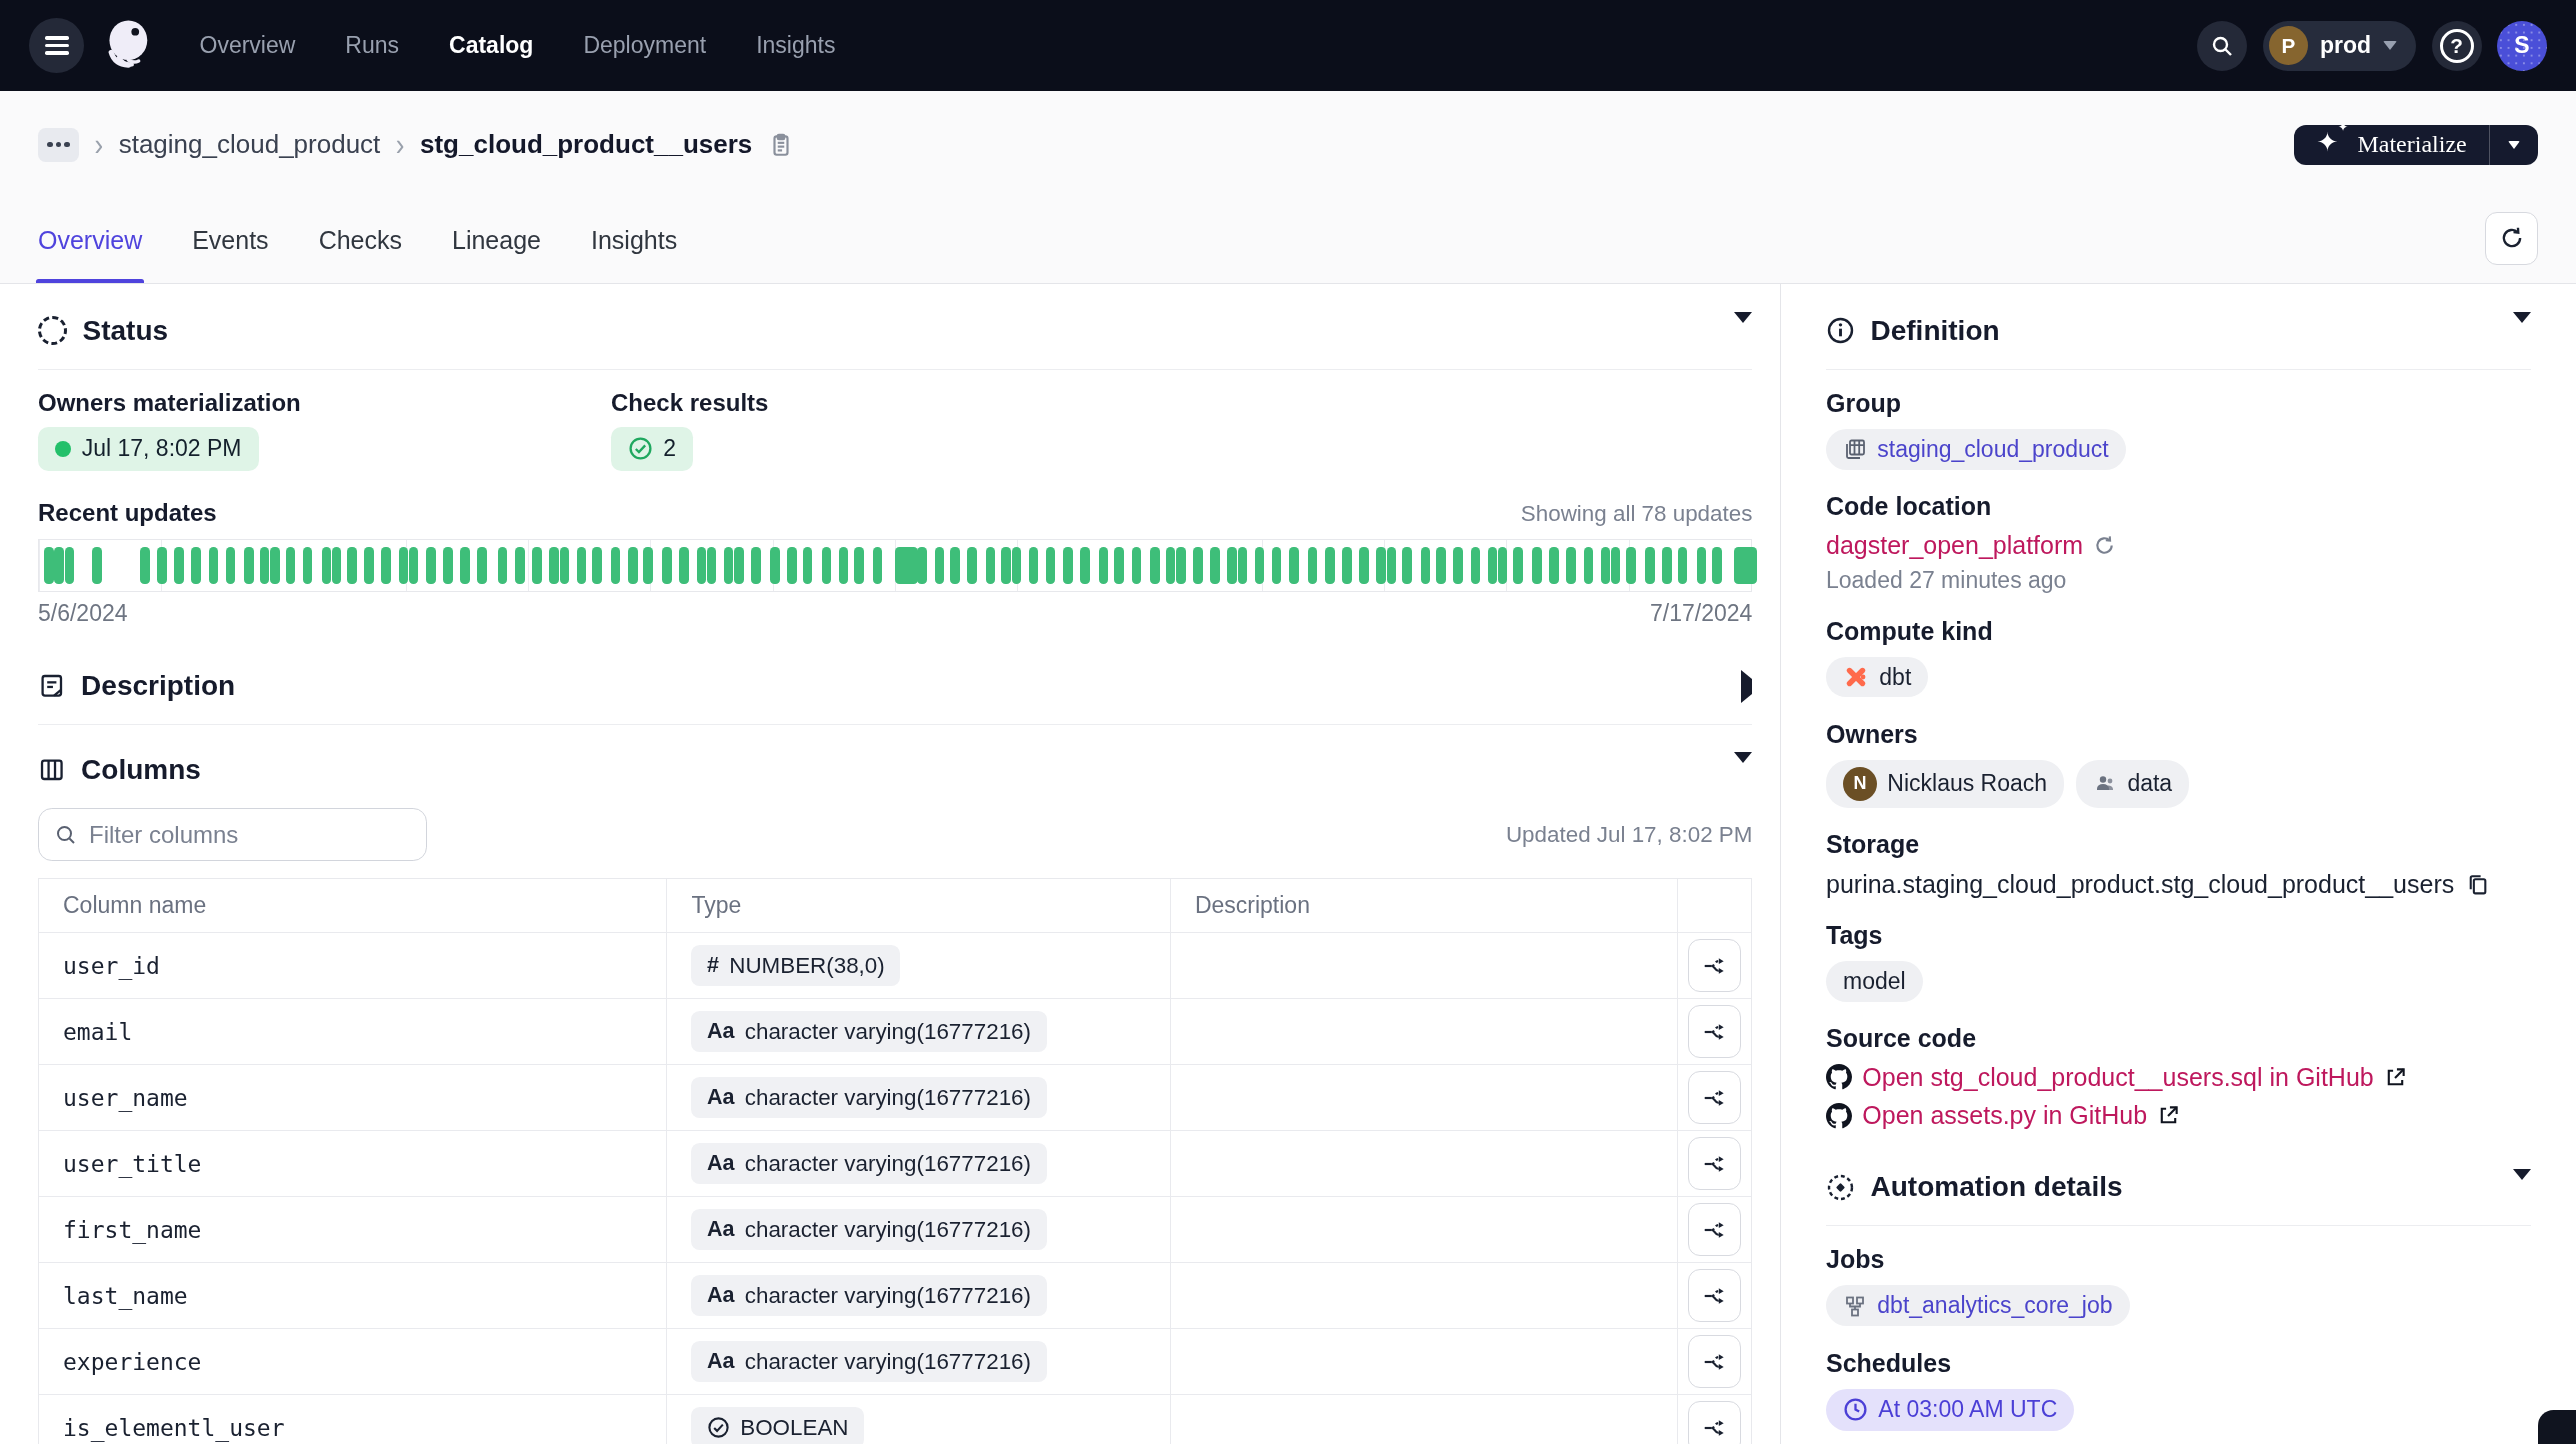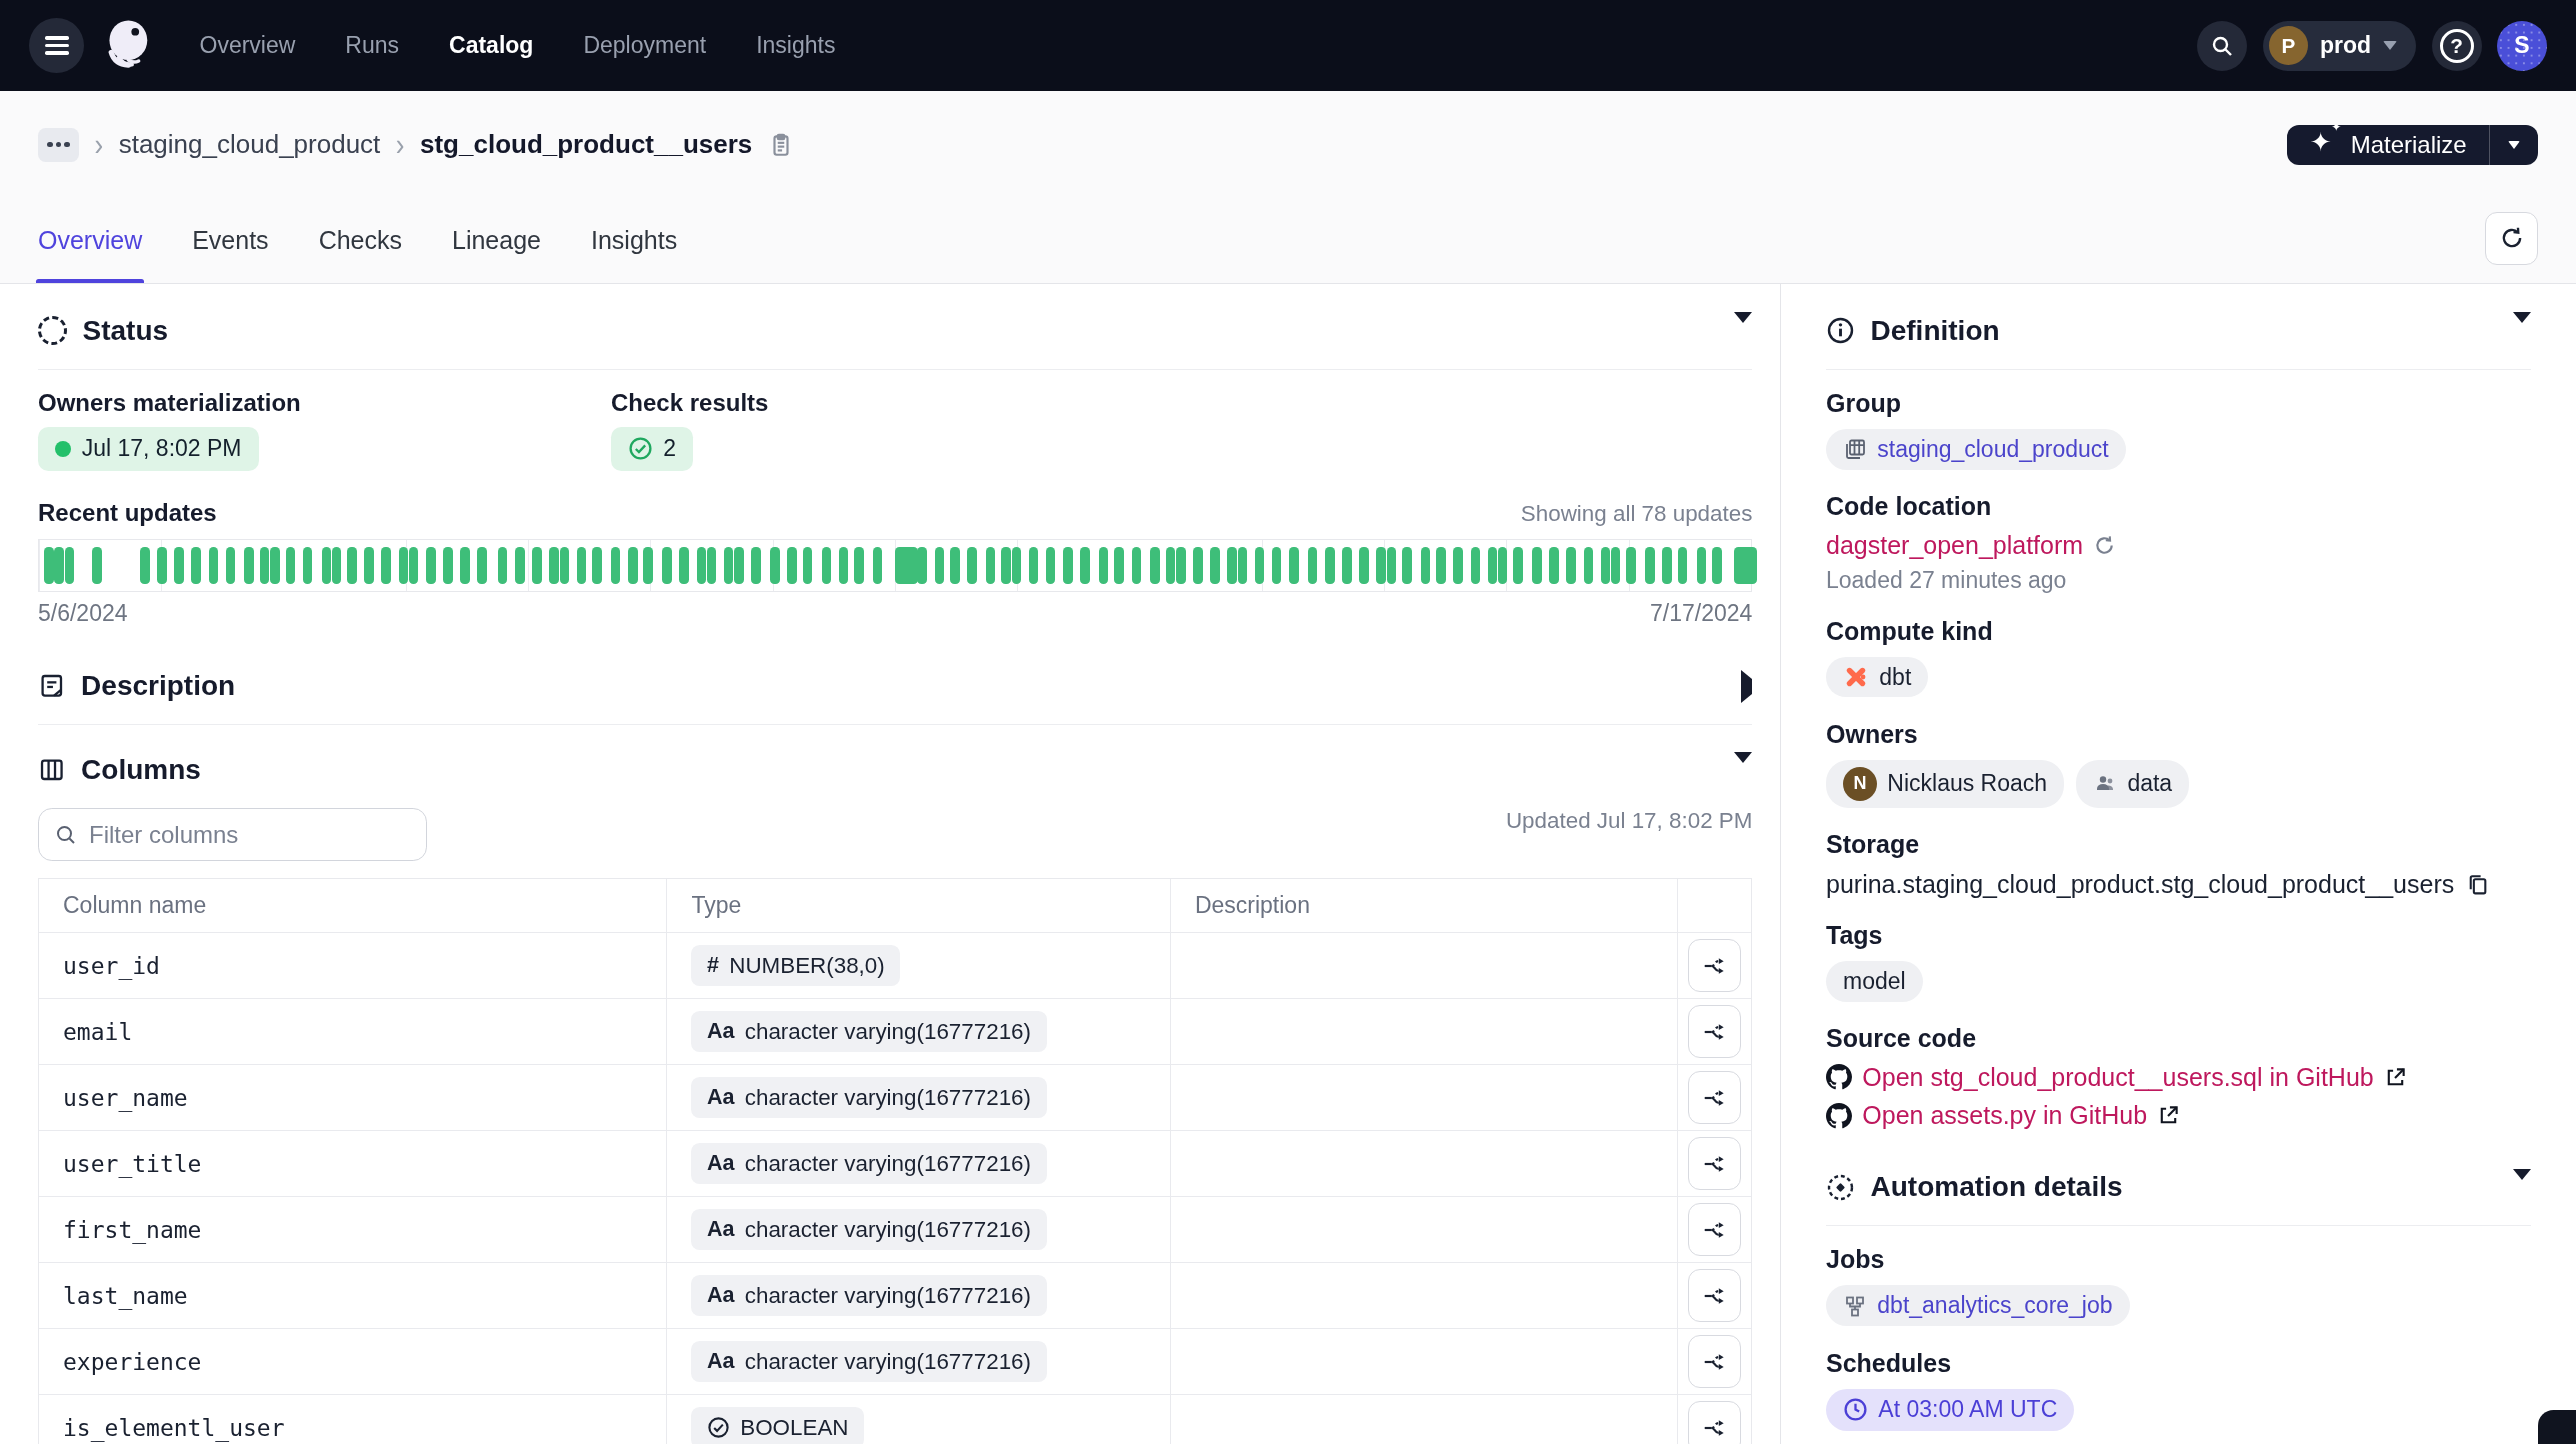--- a/index.html
+++ b/index.html
@@ -27,21 +27,21 @@
   .help-ring { width:34px; height:34px; border:3px solid #fff; border-radius:50%; color:#fff; font-size:20.7px; font-weight:700; display:flex; align-items:center; justify-content:center; }
 
   
   .subheader { height:107px; background:#FAFAFB; display:flex; align-items:center; padding:0 38px; }
   .crumbs { display:flex; align-items:center; gap:15.5px; }
   .morebtn { width:41px; height:34px; border-radius:7.7px; background:#E8EAEF; display:flex; align-items:center; justify-content:center; gap:3.4px; cursor:pointer; }
   .morebtn i { width:5.2px; height:5.2px; border-radius:50%; background:#3A4150; display:block; }
   .crumb-sep { font-size:26px; color:#9AA1AC; transform:scaleY(1.2); }
   .crumb-parent { font-size:26px; color:#3A4150; cursor:pointer; }
   .crumb-current { font-size:26px; font-weight:700; color:#14182A; }
-  .mat-split { margin-left:auto; display:flex; height:40px; border-radius:12px; background:#151A2E; overflow:hidden; }
+  .mat-split { margin-left:auto; display:flex; height:40px; border-radius:12px; background:#151A2E; overflow:hidden;font-family:Liberation Serif, serif; }
   .mat-main { display:flex; align-items:center; gap:12px; padding:0 22.4px; color:#fff; font-size:24px; cursor:pointer; }
   .sparkle { position:relative; width:29px; height:29px; }
   .sparkle::before { content:"✦"; position:absolute; left:0; top:-3.4px; font-size:26px; color:#fff; }
   .sparkle::after { content:"✦"; position:absolute; right:-2.6px; top:-10.3px; font-size:12px; color:#fff; }
   .mat-divider { width:0.9px; background:rgba(255,255,255,.25); }
   .mat-caret { width:48px; display:flex; align-items:center; justify-content:center; cursor:pointer; }
   .mat-caret .caret-down { border-top-color:#fff; border-left-width:6.9px; border-right-width:6.9px; border-top-width:8.6px; }
 
   
   .tabbar { height:86px; background:#FAFAFB; border-bottom:0.9px solid #E4E5E9; display:flex; align-items:center; padding:0 38px; position:relative; }
@@ -75,21 +75,21 @@
   .muted { font-size:22.4px; color:#7A8190; }
   .timeline { margin-top:12px; height:53px; border:0.9px solid #E7E8EC; position:relative;
     background-image:repeating-linear-gradient(to right,#EBECF0 0,#EBECF0 0.9px,transparent 0.9px,transparent calc(100%/14)); }
   .tl-bar { position:absolute; top:6.9px; bottom:6.9px; width:9.5px; border-radius:4.3px; background:#3EBE79; }
   .tl-bar.wide { width:22.4px; }
   .dates-row { margin-top:8.6px; display:flex; justify-content:space-between; font-size:23px; color:#6E7582; }
 
   .desc-hdr { margin-top:33px; }
   .cols-hdr { margin-top:3.4px; }
 
-  .toolbar { margin-top:12px; display:flex; align-items:flex-start; justify-content:space-between; }
+  .toolbar { margin-top:12px; display:flex; align-items:center; justify-content:space-between; }
   .filterwrap { position:relative; width:389px; }
   .filterinput { width:100%; height:53px; border:0.9px solid #D2D5DC; border-radius:13.8px; padding:0 17px 0 50px; font-size:24px; color:#30363F; outline:none; background:#fff; font-family:inherit; }
   .filterinput::placeholder { color:#7A8190; }
   .filter-icon { position:absolute; left:15.5px; top:14.6px; }
 
   .dtable { margin-top:17px; border:0.9px solid #E8E9ED; }
   .trow { display:grid; grid-template-columns:36.7% 29.4% 29.6% 1fr; align-items:stretch; }
   .trow + .trow { border-top:0.9px solid #E9EAEE; }
   .tcell { display:flex; align-items:center; padding-left:24px; border-right:0.9px solid #E9EAEE; min-height:65px; }
   .tcell:last-child { border-right:none; justify-content:center; padding-left:0; }

